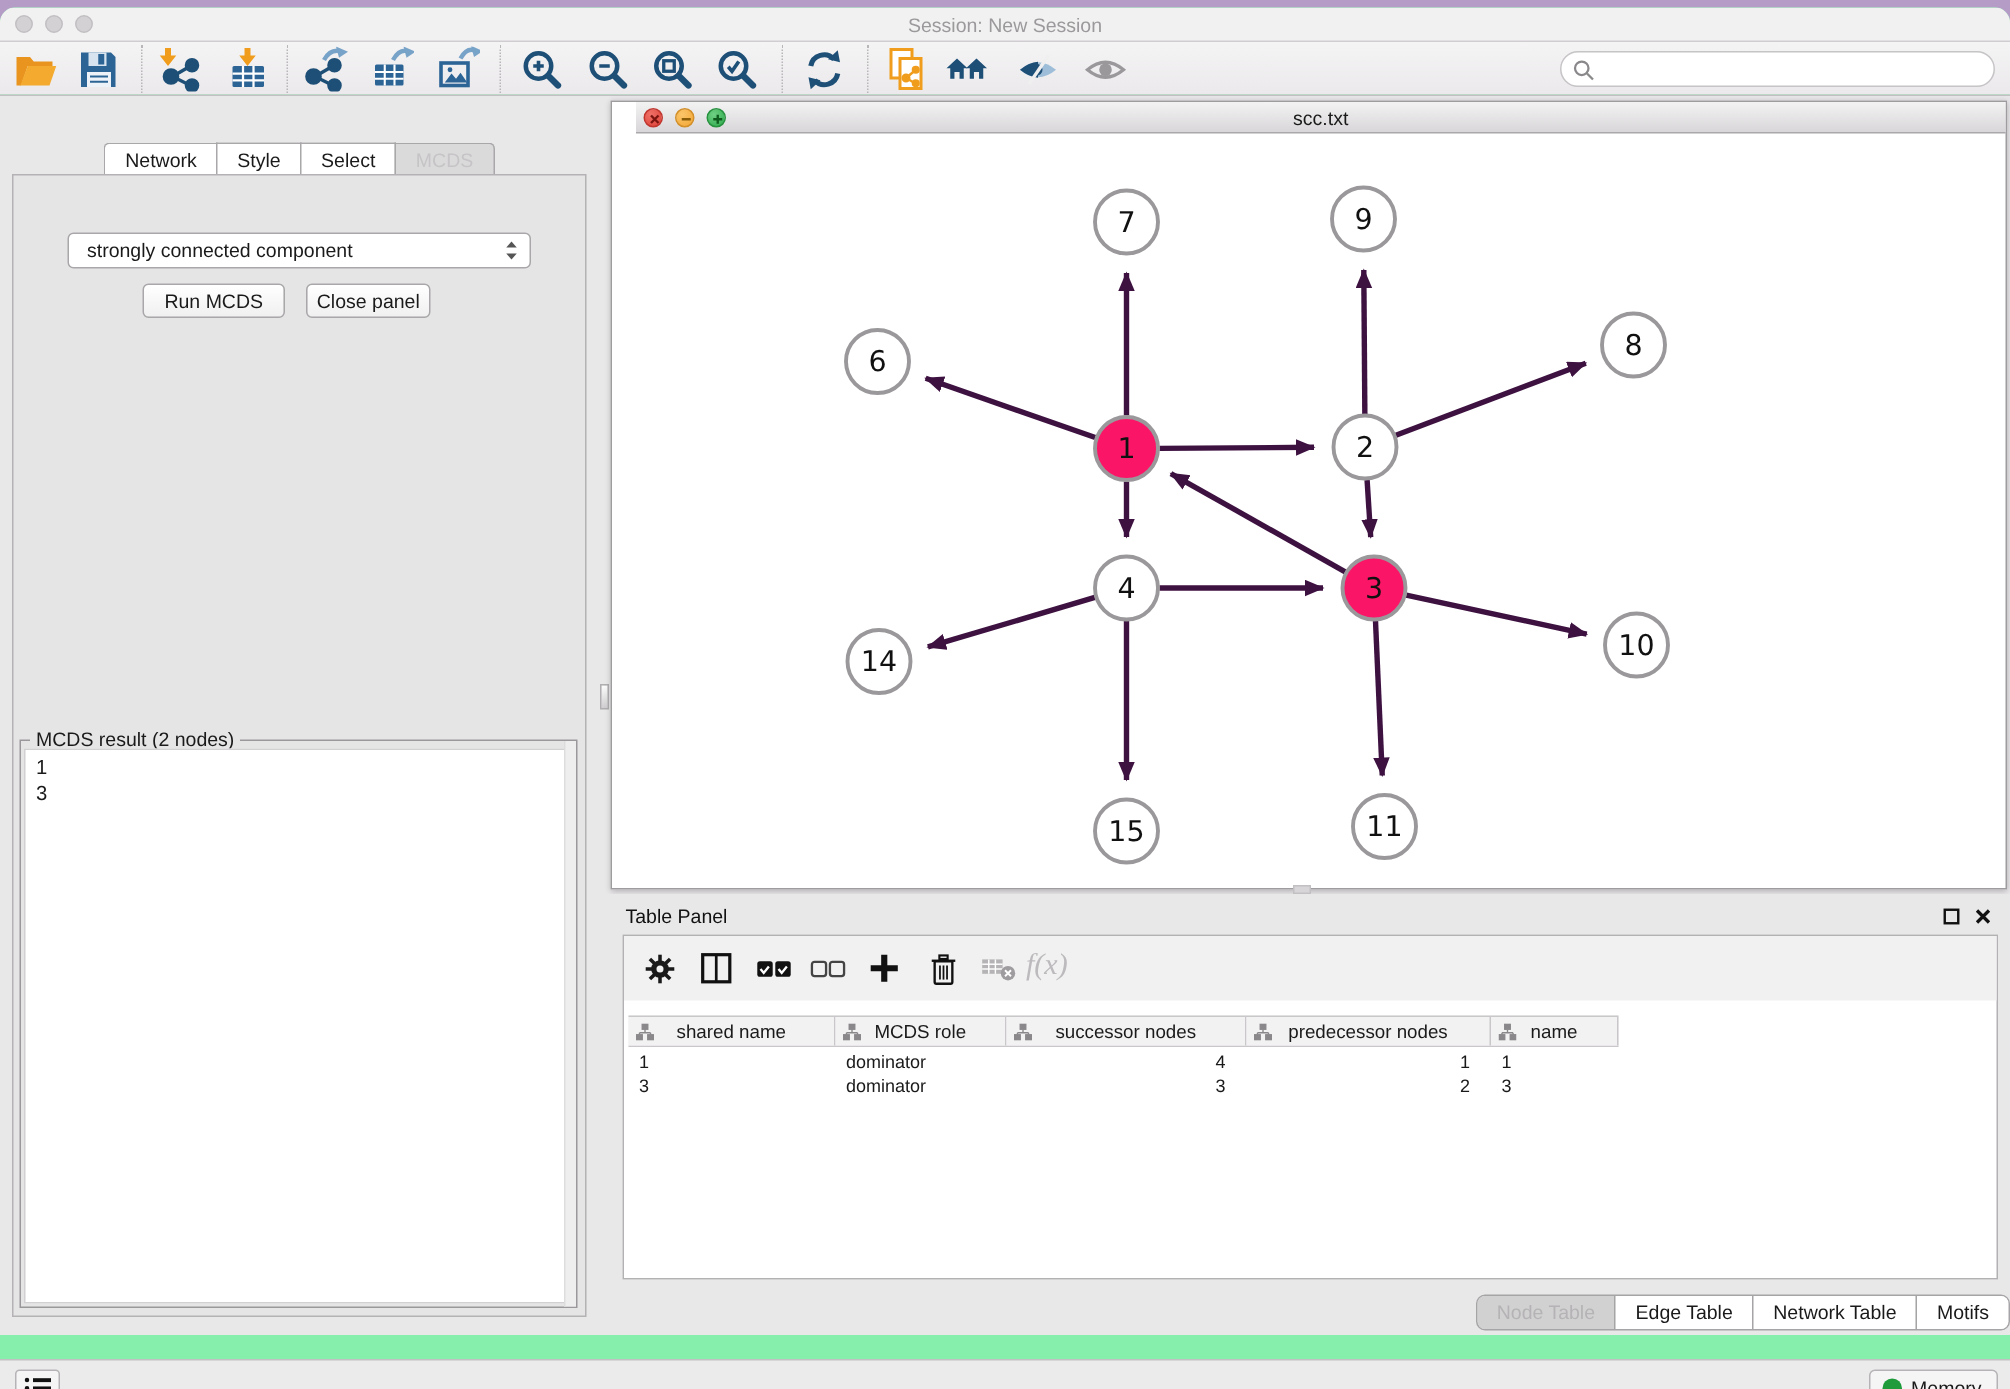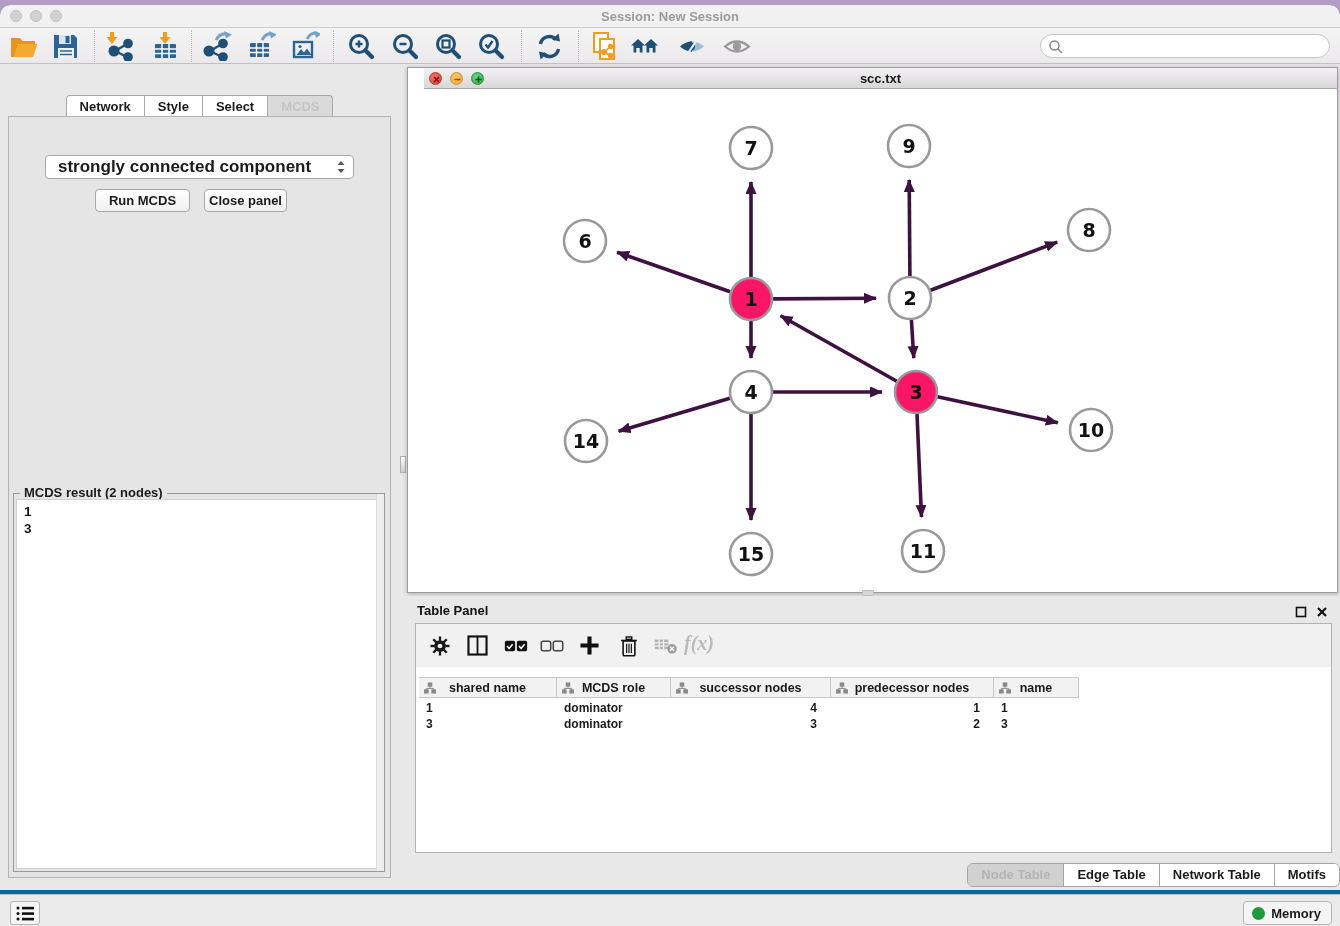--- a/index.html
+++ b/index.html
@@ -1,20 +1,20 @@
 <!DOCTYPE html>
 <html><head>
 <meta charset="utf-8">
 <style>
   * { margin:0; padding:0; box-sizing:border-box; }
   html,body { width:1340px; height:926px; overflow:hidden; }
   body { background:#b49cc6; font-family:"Liberation Sans", sans-serif; color:#1a1a1a; }
 
   .main-window { position:absolute; top:5px; left:0; right:0; bottom:0;
-    background:#0369a1; border-radius:10px 10px 0 0; overflow:hidden;font-weight:bold; }
+    background:#86efac; border-radius:10px 10px 0 0; overflow:hidden; }
 
   
   .titlebar { position:absolute; top:0; left:0; right:0; height:23px;
     background:#f2f1f2; border-bottom:1px solid #cfcdcf; }
   .tl-dots { position:absolute; left:10px; top:5px; display:flex; gap:8px; }
   .tl-dot { width:12px; height:12px; border-radius:50%; background:#d4d1d4; border:1px solid #c2bfc2; }
   .win-title { position:absolute; left:0; right:0; top:0; height:23px; line-height:23px;
     text-align:center; font-size:13px; color:#9b999b; }
 
   
@@ -38,21 +38,21 @@
   .ctabs { position:absolute; top:31px; left:0; right:0; display:flex; justify-content:center; }
   .ctab { border:1px solid #a9a7a9; border-bottom:none; background:#fff; padding:3px 13px 4px;
     font-size:13px; margin-left:-1px; position:relative; }
   .ctab:first-child { border-radius:4px 0 0 0; margin-left:0; }
   .ctab:last-child { border-radius:0 4px 0 0; }
   .ctab.sel { background:#dbdadb; color:#c6c4c6; border-radius:0 4px 0 0; }
   .cp-content { position:absolute; left:8px; right:8px; top:52px; bottom:12px;
     background:#e6e5e6; border:1px solid #b4b2b4; }
   .opt-label { position:absolute; top:24px; left:0; right:0; text-align:center; font-size:13px; }
   .dropdown { position:absolute; left:36px; top:38px; width:309px; height:24px; background:#fff;
-    border:1px solid #a9a7a9; border-radius:4px; font-size:17px; line-height:22px; padding-left:12px; }
+    border:1px solid #a9a7a9; border-radius:4px; font-size:13px; line-height:22px; padding-left:12px; }
   .dd-stepper { position:absolute; right:7px; top:3px; width:10px; height:16px; }
   .btn { position:absolute; height:23px; background:linear-gradient(#ffffff,#f1f0f1);
     border:1px solid #a9a7a9; border-radius:4px; font-size:13px; text-align:center; line-height:21px; }
   .btn-run { left:86px; top:72px; width:95px; }
   .btn-close { left:195px; top:72px; width:83px; }
   .fieldset { position:absolute; left:4px; right:5px; top:376px; bottom:5px;
     border:1px solid #9a989a; }
   .fs-legend { position:absolute; top:-9px; left:6px; background:#e6e5e6; padding:0 4px;
     font-size:13px; }
   .fs-inner { position:absolute; left:2px; right:2px; top:5px; bottom:2px; background:#fff;
@@ -102,21 +102,21 @@
   .td { font-size:12px; line-height:16px; padding-left:7px; overflow:hidden; }
   .td.r { text-align:right; padding-right:14px; padding-left:0; }
   .tc0{width:138px}.tc1{width:114px}.tc2{width:160px}.tc3{width:163px}.tc4{width:85px}
   .tp-tabs { position:absolute; left:0; right:0; top:267px; display:flex; justify-content:flex-end; }
   .tp-tabgroup { display:flex; border:1px solid #a6a4a6; border-radius:6px; overflow:hidden; }
   .btab { font-size:13px; padding:3px 13px 4px; background:#fff; border-left:1px solid #a6a4a6; }
   .btab:first-child { border-left:none; }
   .btab.sel { background:#d2d1d2; color:#b5b3b5; }
 
   
-  .statusbar { position:absolute; left:0; right:0; bottom:0; height:32px; background:#ecebec;
+  .statusbar { position:absolute; left:0; right:0; bottom:0; height:20px; background:#ecebec;
     border-top:1px solid #c2c0c2; }
   .list-btn { position:absolute; left:10px; top:6px; width:30px; height:24px; background:#f6f5f6;
     border:1px solid #b5b3b5; border-radius:3px; }
   .list-btn svg { position:absolute; left:5px; top:3px; width:19px; height:17px; }
   .mem-btn { position:absolute; right:8px; top:6px; height:24px; padding:0 10px 0 8px;
     background:#f6f5f6; border:1px solid #b5b3b5; border-radius:4px; display:flex;
     align-items:center; gap:6px; font-size:13px; }
   .mem-dot { width:13px; height:13px; border-radius:50%; background:#1f9b3c; }
 </style>
 </head>

